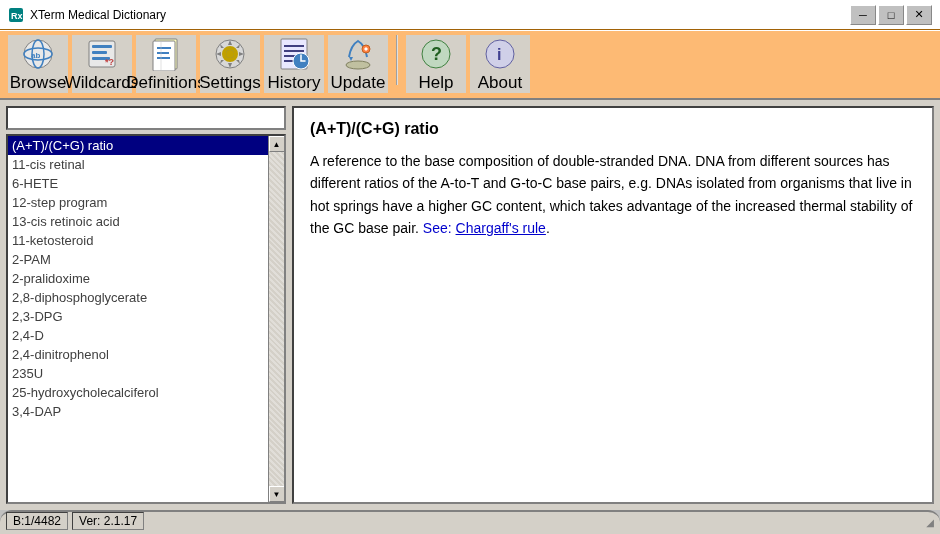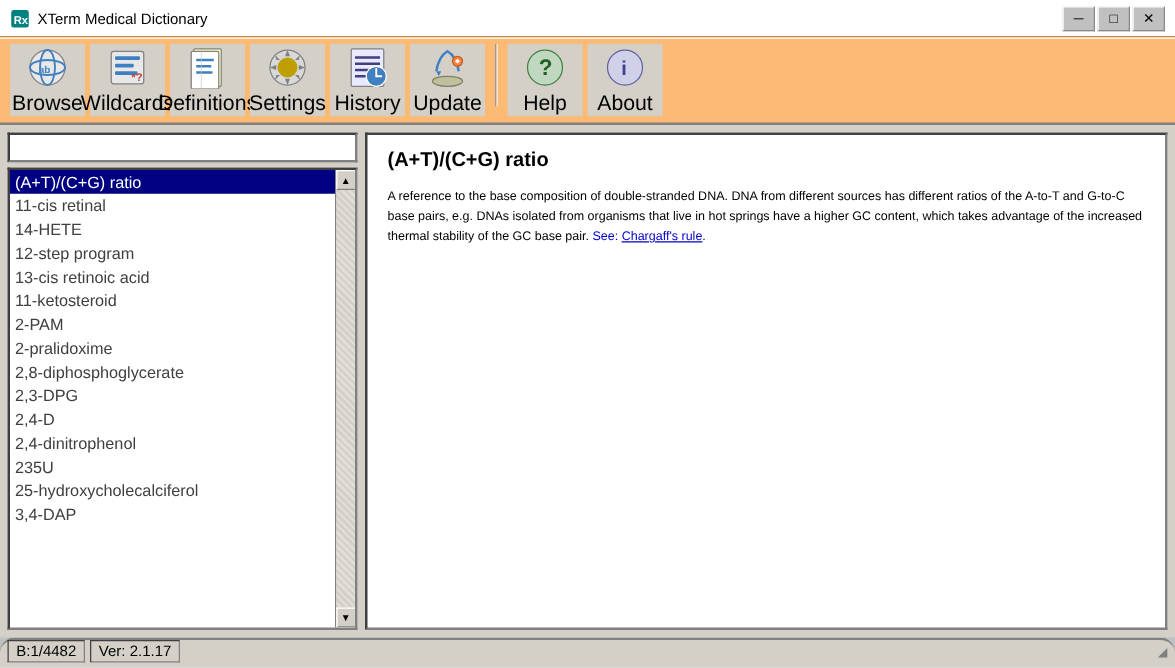--- a/index.html
+++ b/index.html
@@ -198,21 +198,21 @@
       padding: 12px 16px;
       overflow-y: auto;
     }
     .definition-title {
       font-size: 16px;
       font-weight: bold;
       color: #000;
       margin-bottom: 12px;
     }
     .definition-text {
-      font-size: 10px;
+      font-size: 14px;
       color: #000;
       line-height: 1.6;
     }
     .definition-link {
       color: #0000cc;
       text-decoration: underline;
       cursor: pointer;
     }
 
     
@@ -388,21 +388,21 @@
 </div>
 
 <div class="main-area">
 
   <div class="left-panel">
     <input type="text" class="search-input" value="" style="">
     <div class="list-container">
       <div class="list-items" id="word-list">
       <div class="list-item selected">(A+T)/(C+G) ratio</div>
           <div class="list-item">11-cis retinal</div>
-          <div class="list-item">14-HETE</div>
+          <div class="list-item">6-HETE</div>
           <div class="list-item">12-step program</div>
           <div class="list-item">13-cis retinoic acid</div>
           <div class="list-item">11-ketosteroid</div>
           <div class="list-item">2-PAM</div>
           <div class="list-item">2-pralidoxime</div>
           <div class="list-item">2,8-diphosphoglycerate</div>
           <div class="list-item">2,3-DPG</div>
           <div class="list-item">2,4-D</div>
           <div class="list-item">2,4-dinitrophenol</div>
           <div class="list-item">235U</div>

